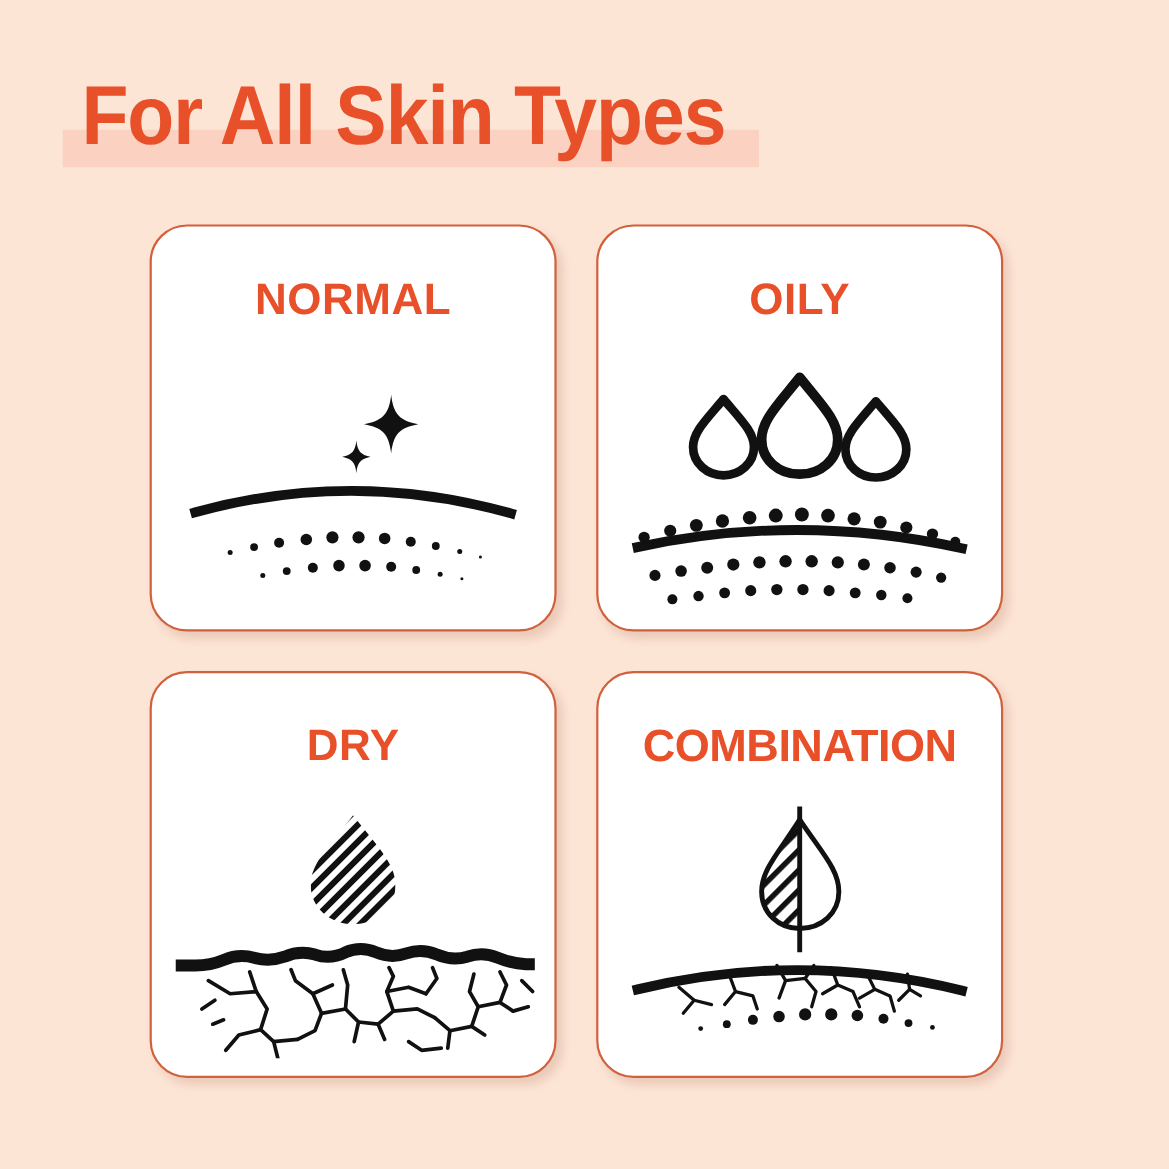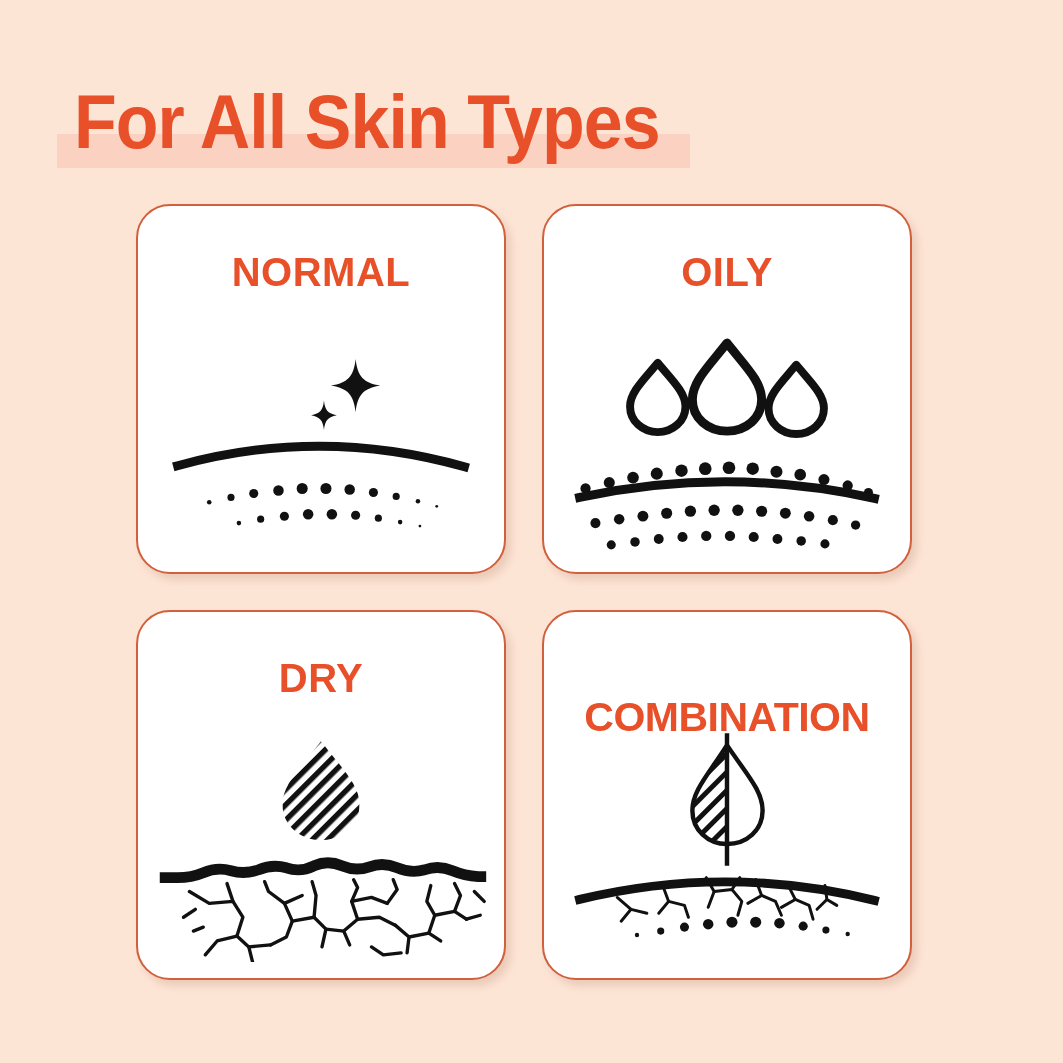--- a/index.html
+++ b/index.html
@@ -12,21 +12,21 @@
     background: #FDE5D6;
     font-family: "Liberation Sans", sans-serif;
     overflow: hidden;
     position: relative;
   }
 
   
   .title-wrap {
     position: absolute;
     left: 57px;
-    top: 78px;
+    top: 62px;
     width: 700px;
     height: 100px;
     text-decoration: underline;
   }
   .title-band {
     position: absolute;
     left: 0px;
     top: 56px;
     width: 633px;
     height: 34px;
@@ -77,21 +77,20 @@
     text-align: center;
     font-size: 40px;
     font-weight: bold;
     color: #E8502A;
     letter-spacing: 0.5px;
     line-height: 44px;
   }
   .card-label.long {
     font-size: 41px;
     letter-spacing: -0.5px;
-    margin-top: 39px;
   }
   .card-icon {
     position: absolute;
     left: 0;
     top: 120px;
     width: 100%;
     height: 230px;
   }
   .card-icon svg {
     display: block;

